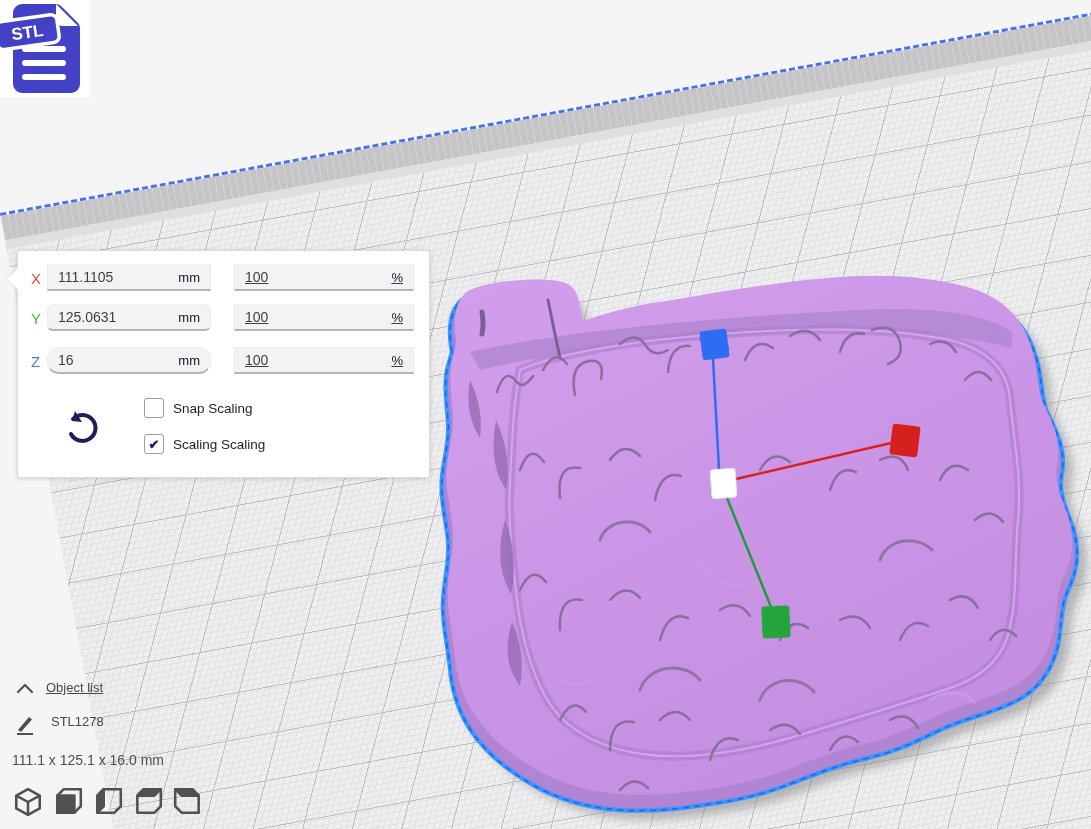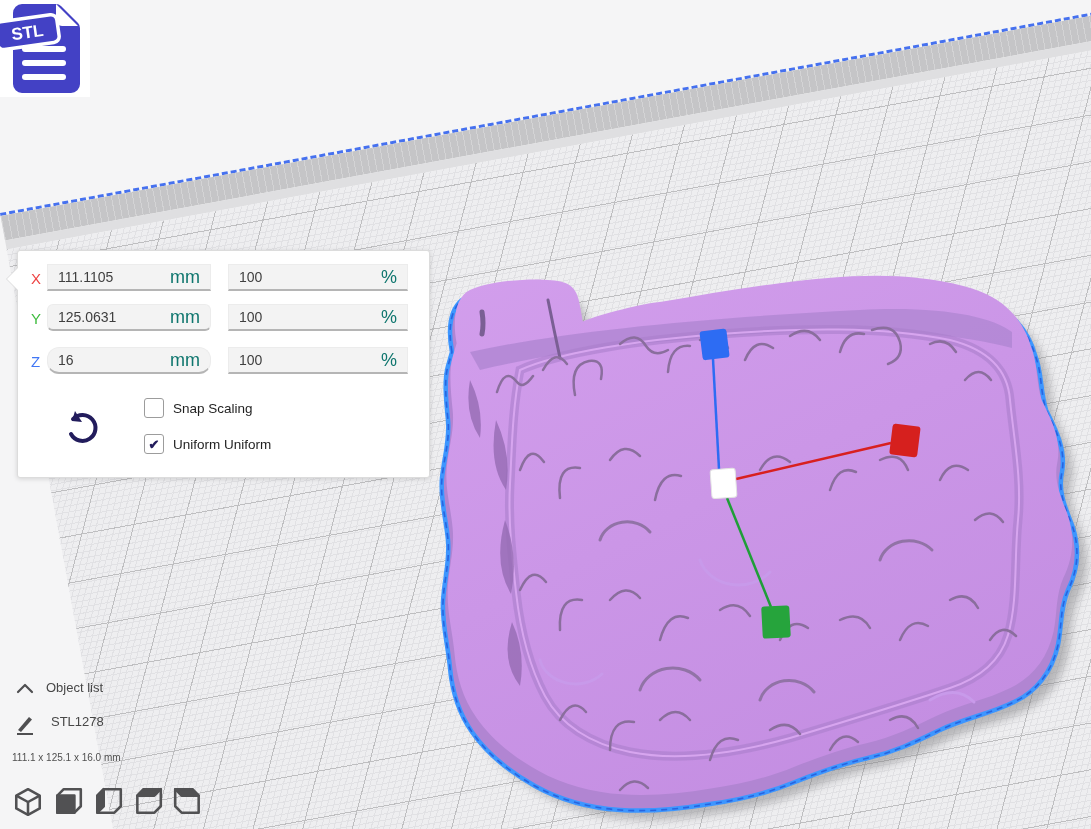--- a/index.html
+++ b/index.html
@@ -30,34 +30,34 @@
   
   .scale-panel{position:absolute;left:17px;top:250px;width:411px;height:226px;background:#fff;
     border:1px solid #dcdcdc;border-radius:3px;box-shadow:0 1px 5px rgba(0,0,0,.14);}
   .panel-notch{position:absolute;left:-11px;top:17px;width:0;height:0;
     border-top:11px solid transparent;border-bottom:11px solid transparent;border-right:11px solid #fff;
     filter:drop-shadow(-1px 0 0 #dcdcdc);}
   .axis-label{position:absolute;left:13px;width:14px;font-size:15px;}
   .field{position:absolute;height:27px;background:#f3f3f3;border:1px solid #ececec;
     border-bottom:2px solid #b5b5b5;display:flex;align-items:center;justify-content:space-between;
     padding:0 10px;box-sizing:border-box;font-size:14px;color:#3f3f3f;}
-  .field .unit{color:#0f766e;font-size:18px;}
+  .field .unit{color:#0f172a;font-size:13px;}
   .f1{left:29px;width:164px;}
-  .f2{left:210px;width:180px;}
+  .f2{left:216px;width:180px;text-decoration:underline;}
   .checkrow{position:absolute;left:110px;display:flex;align-items:center;padding-left:16px;}
   .checkbox{width:18px;height:18px;border:1px solid #9c9c9c;border-radius:3px;background:#fff;
     display:flex;align-items:center;justify-content:center;font-size:13px;color:#221c5c;font-weight:bold;}
   .checklabel{margin-left:9px;font-size:13.5px;color:#1f1f1f;}
   .reset-btn{position:absolute;left:47px;top:158px;width:34px;height:38px;cursor:pointer;}
 
   
   .objlist{position:absolute;left:0;top:670px;width:260px;color:#474747;font-size:13px;}
-  .obj-header{position:absolute;left:0;top:10px;display:flex;align-items:center;}
+  .obj-header{position:absolute;left:0;top:10px;display:flex;align-items:center;text-decoration:underline;}
   .obj-item{position:absolute;left:0;top:44px;display:flex;align-items:flex-start;}
-  .obj-dims{position:absolute;left:12px;top:82px;font-size:10px;color:#4f4f4f;}
+  .obj-dims{position:absolute;left:12px;top:82px;font-size:14px;color:#4f4f4f;}
   .viewbar{position:absolute;left:12px;top:116px;display:flex;}
   .viewbtn{width:32px;height:32px;margin-right:8px;cursor:pointer;}
 </style>
 </head>
 <body>
 
 <div id="viewport">
 
   <div class="plate-wrap">
     <div class="plate-edge"></div>
@@ -221,21 +221,21 @@
     <div class="checkrow" style="top:147px;">
       <div class="checkbox">
           <span></span>
         </div>
       <span class="checklabel">Snap Scaling</span>
     </div>
     <div class="checkrow" style="top:183px;">
       <div class="checkbox">
           <span>✔</span>
         </div>
-      <span class="checklabel">Uniform Uniform</span>
+      <span class="checklabel">Scaling Scaling</span>
     </div>
   </div>
 
   <div class="objlist">
     <div class="obj-header">
       <svg width="22" height="14" viewBox="0 0 22 14" style="margin-left:14px;">
         <polyline points="4,11 11,4 18,11" fill="none" stroke="#4f4f51" stroke-width="2.2" stroke-linecap="round" stroke-linejoin="round"></polyline>
       </svg>
       <span style="margin-left:10px;">Object list</span>
     </div>

